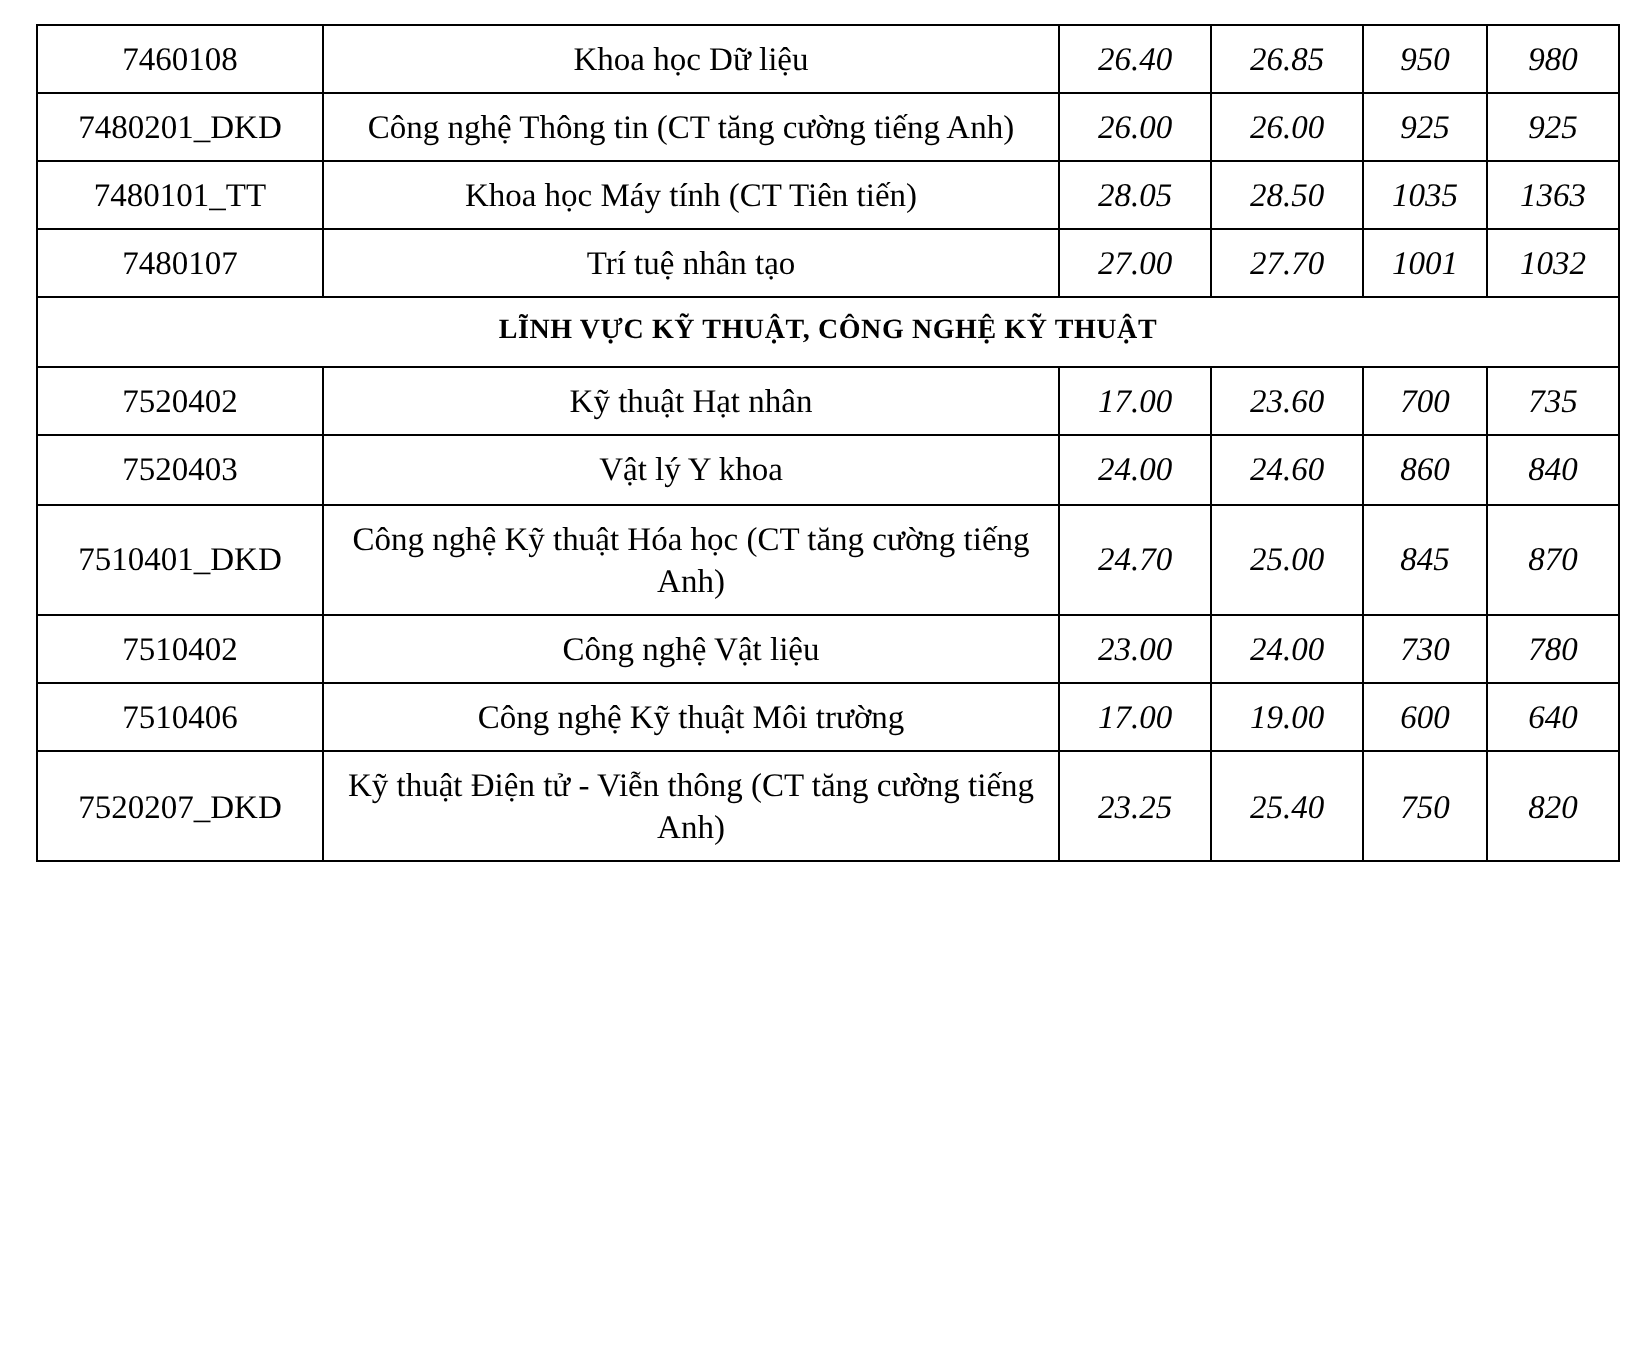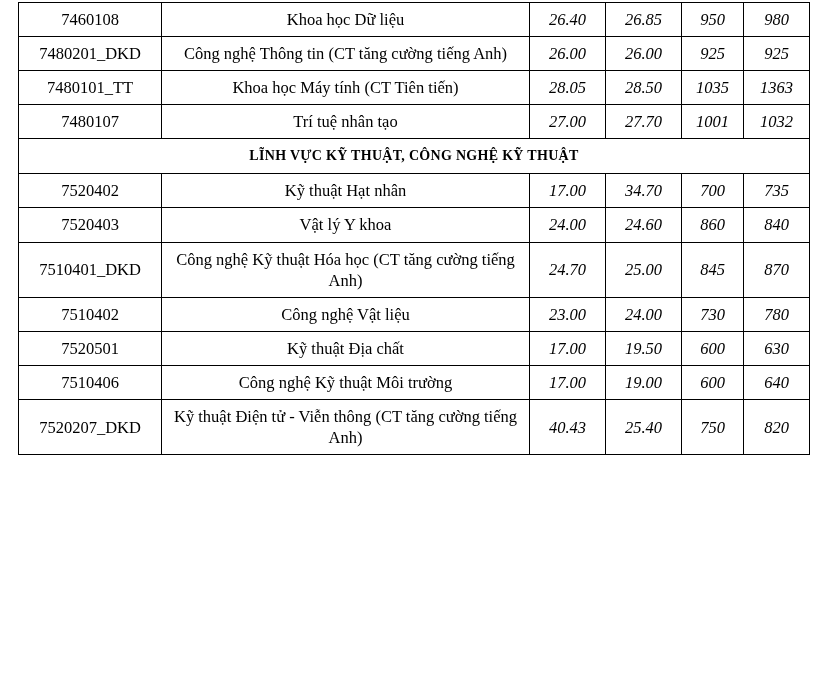--- a/index.html
+++ b/index.html
@@ -18,21 +18,21 @@
     width: 820px;
     height: 684px;
     position: relative;
     box-sizing: border-box;
     padding: 0;
   }
   table.score-table {
     border-collapse: collapse;
     width: 774px;
     margin-left: 18px;
-    margin-top: 2px;
+    margin-top: 12px;
     table-layout: fixed;
   }
   table.score-table td {
     border: 1px solid #000000;
     font-size: 16.5px;
     line-height: 1.28;
     padding: 6px 8px;
     vertical-align: middle;
   }
   col.c-code    { width: 143px; }
@@ -108,21 +108,21 @@
           <td class="num">1001</td>
           <td class="num">1032</td>
         </tr>
         <tr class="section">
           <td colspan="6">LĨNH VỰC KỸ THUẬT, CÔNG NGHỆ KỸ THUẬT</td>
         </tr>
         <tr>
           <td class="code">7520402</td>
           <td class="name">Kỹ thuật Hạt nhân</td>
           <td class="num">17.00</td>
-          <td class="num">34.70</td>
+          <td class="num">23.60</td>
           <td class="num">700</td>
           <td class="num">735</td>
         </tr>
         <tr>
           <td class="code">7520403</td>
           <td class="name">Vật lý Y khoa</td>
           <td class="num">24.00</td>
           <td class="num">24.60</td>
           <td class="num">860</td>
           <td class="num">840</td>
@@ -137,38 +137,30 @@
         </tr>
         <tr>
           <td class="code">7510402</td>
           <td class="name">Công nghệ Vật liệu</td>
           <td class="num">23.00</td>
           <td class="num">24.00</td>
           <td class="num">730</td>
           <td class="num">780</td>
         </tr>
         <tr>
-          <td class="code">7520501</td>
-          <td class="name">Kỹ thuật Địa chất</td>
-          <td class="num">17.00</td>
-          <td class="num">19.50</td>
-          <td class="num">600</td>
-          <td class="num">630</td>
-        </tr>
-        <tr>
           <td class="code">7510406</td>
           <td class="name">Công nghệ Kỹ thuật Môi trường</td>
           <td class="num">17.00</td>
           <td class="num">19.00</td>
           <td class="num">600</td>
           <td class="num">640</td>
         </tr>
         <tr>
           <td class="code">7520207_DKD</td>
           <td class="name">Kỹ thuật Điện tử - Viễn thông (CT tăng cường tiếng Anh)</td>
-          <td class="num">40.43</td>
+          <td class="num">23.25</td>
           <td class="num">25.40</td>
           <td class="num">750</td>
           <td class="num">820</td>
         </tr>
       </tbody>
   </table>
 </div>
 
 </body></html>

